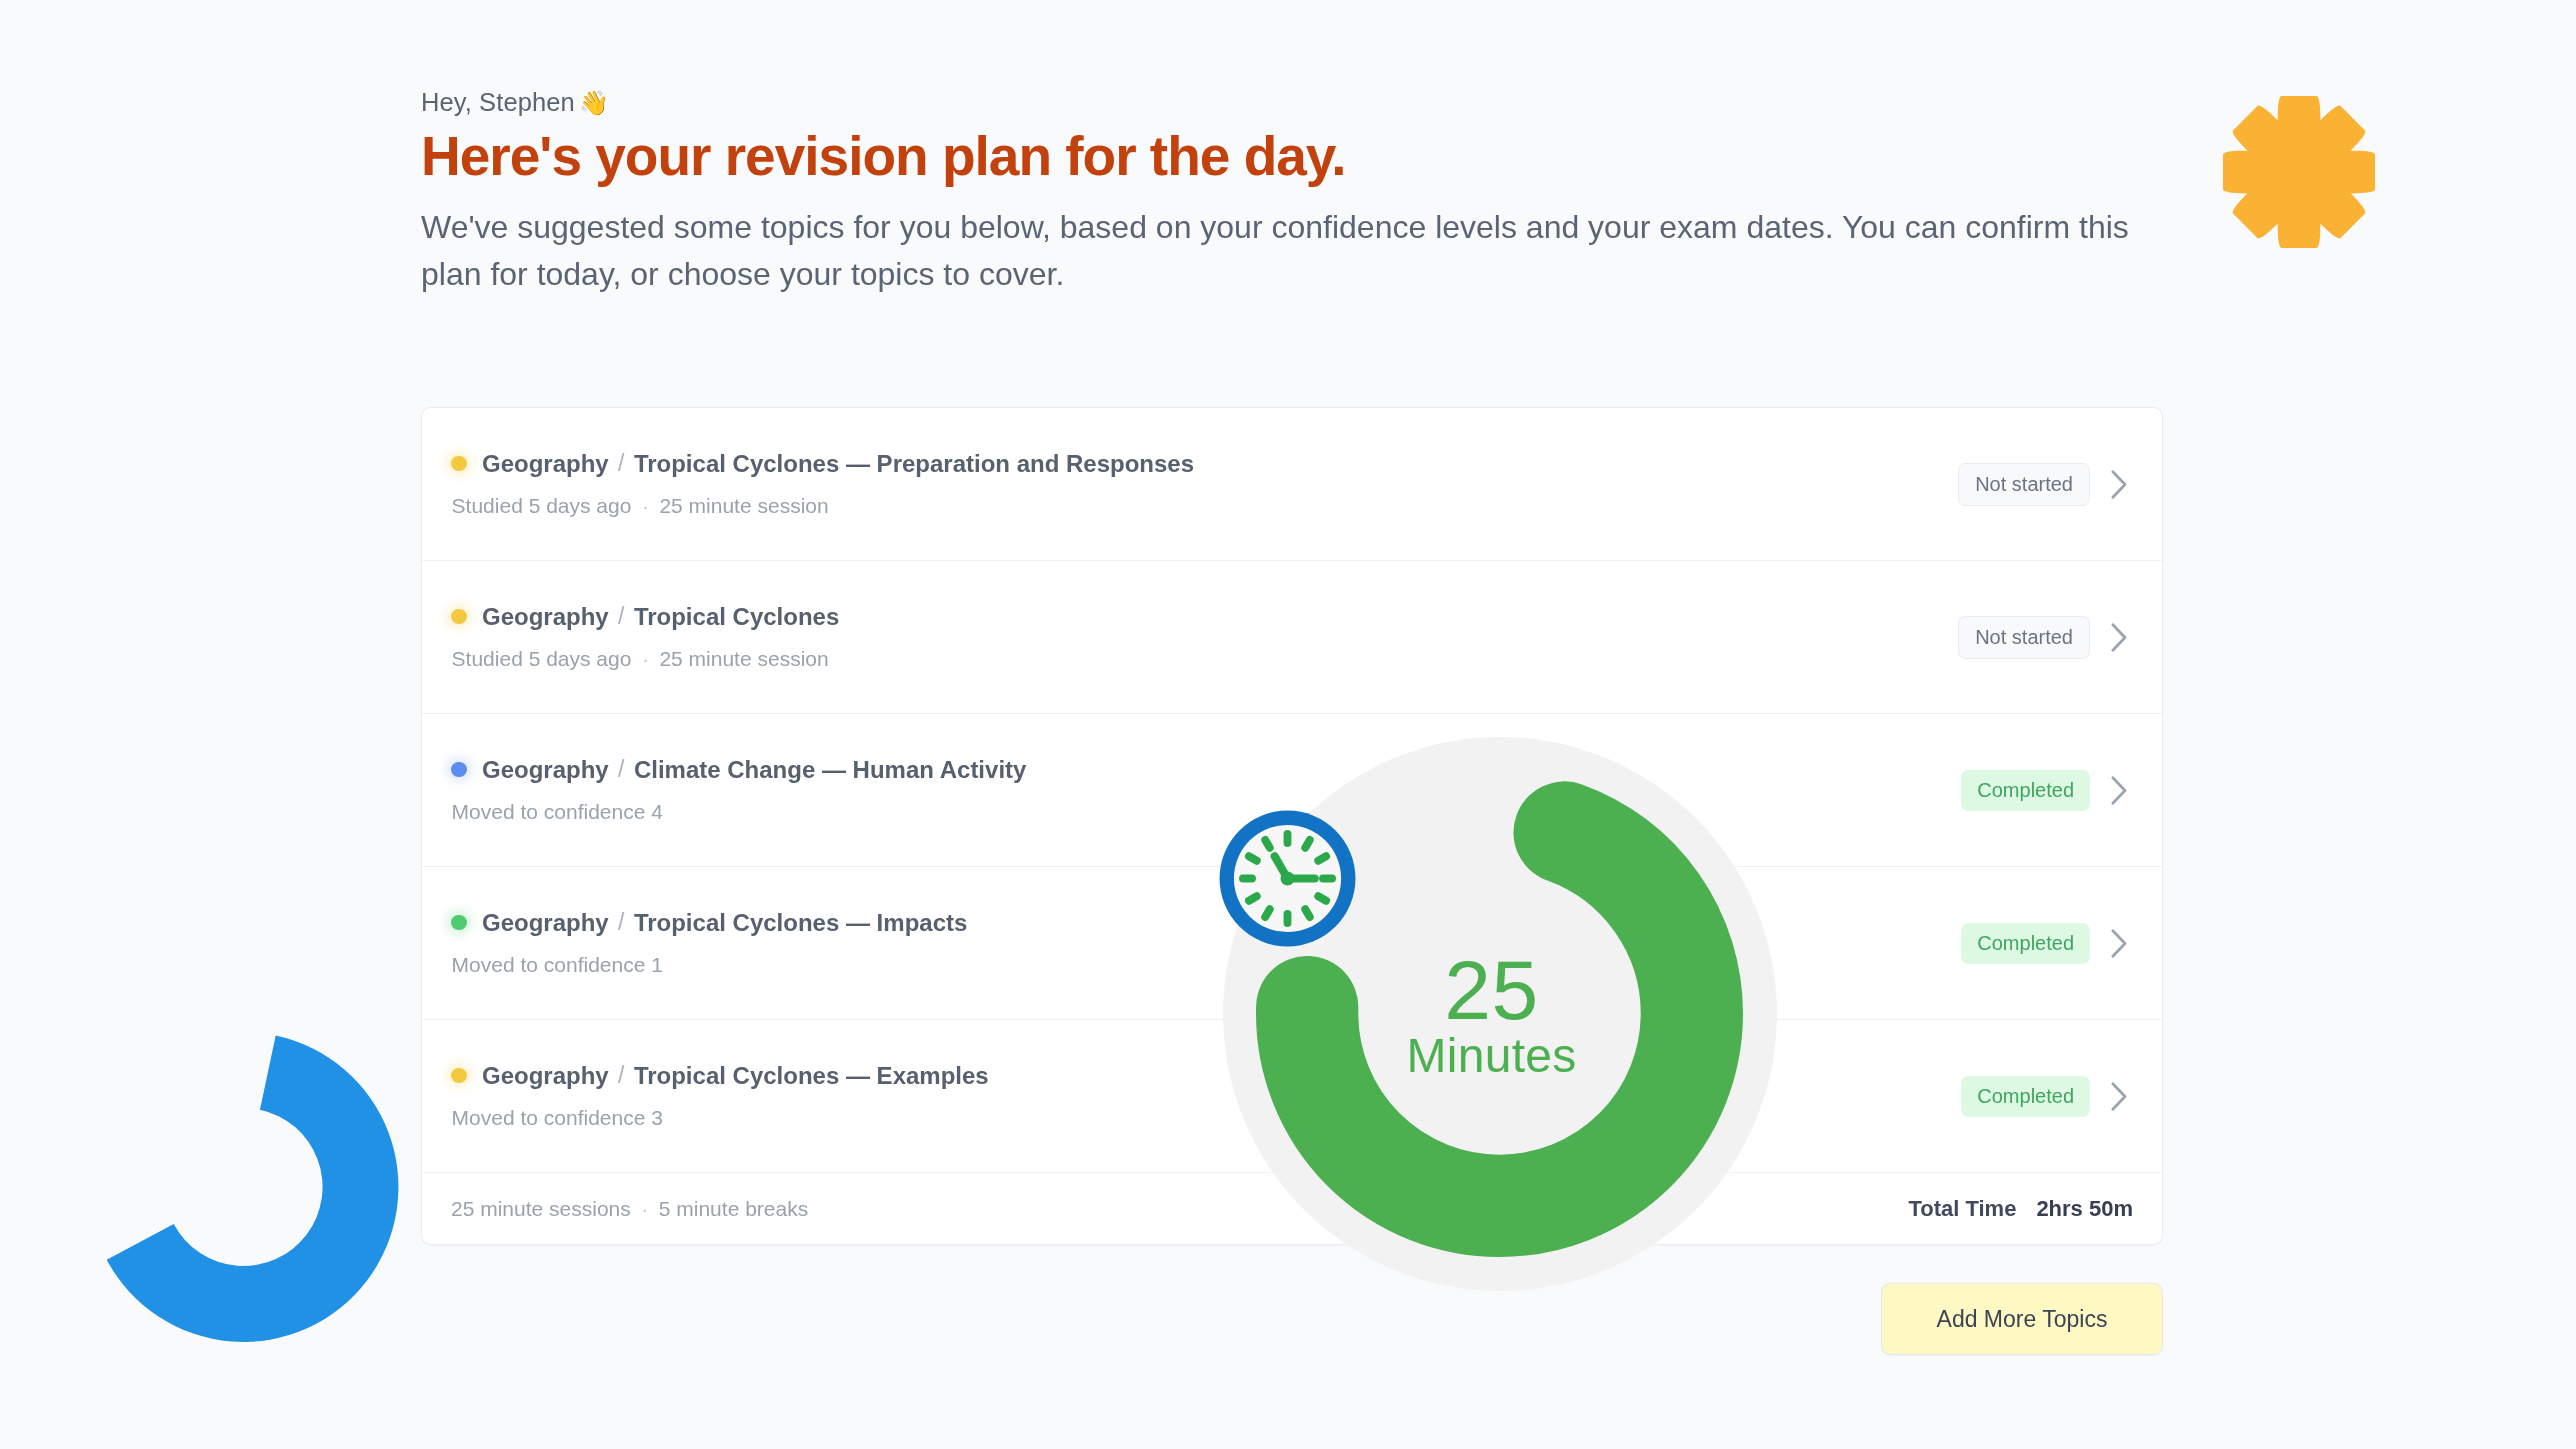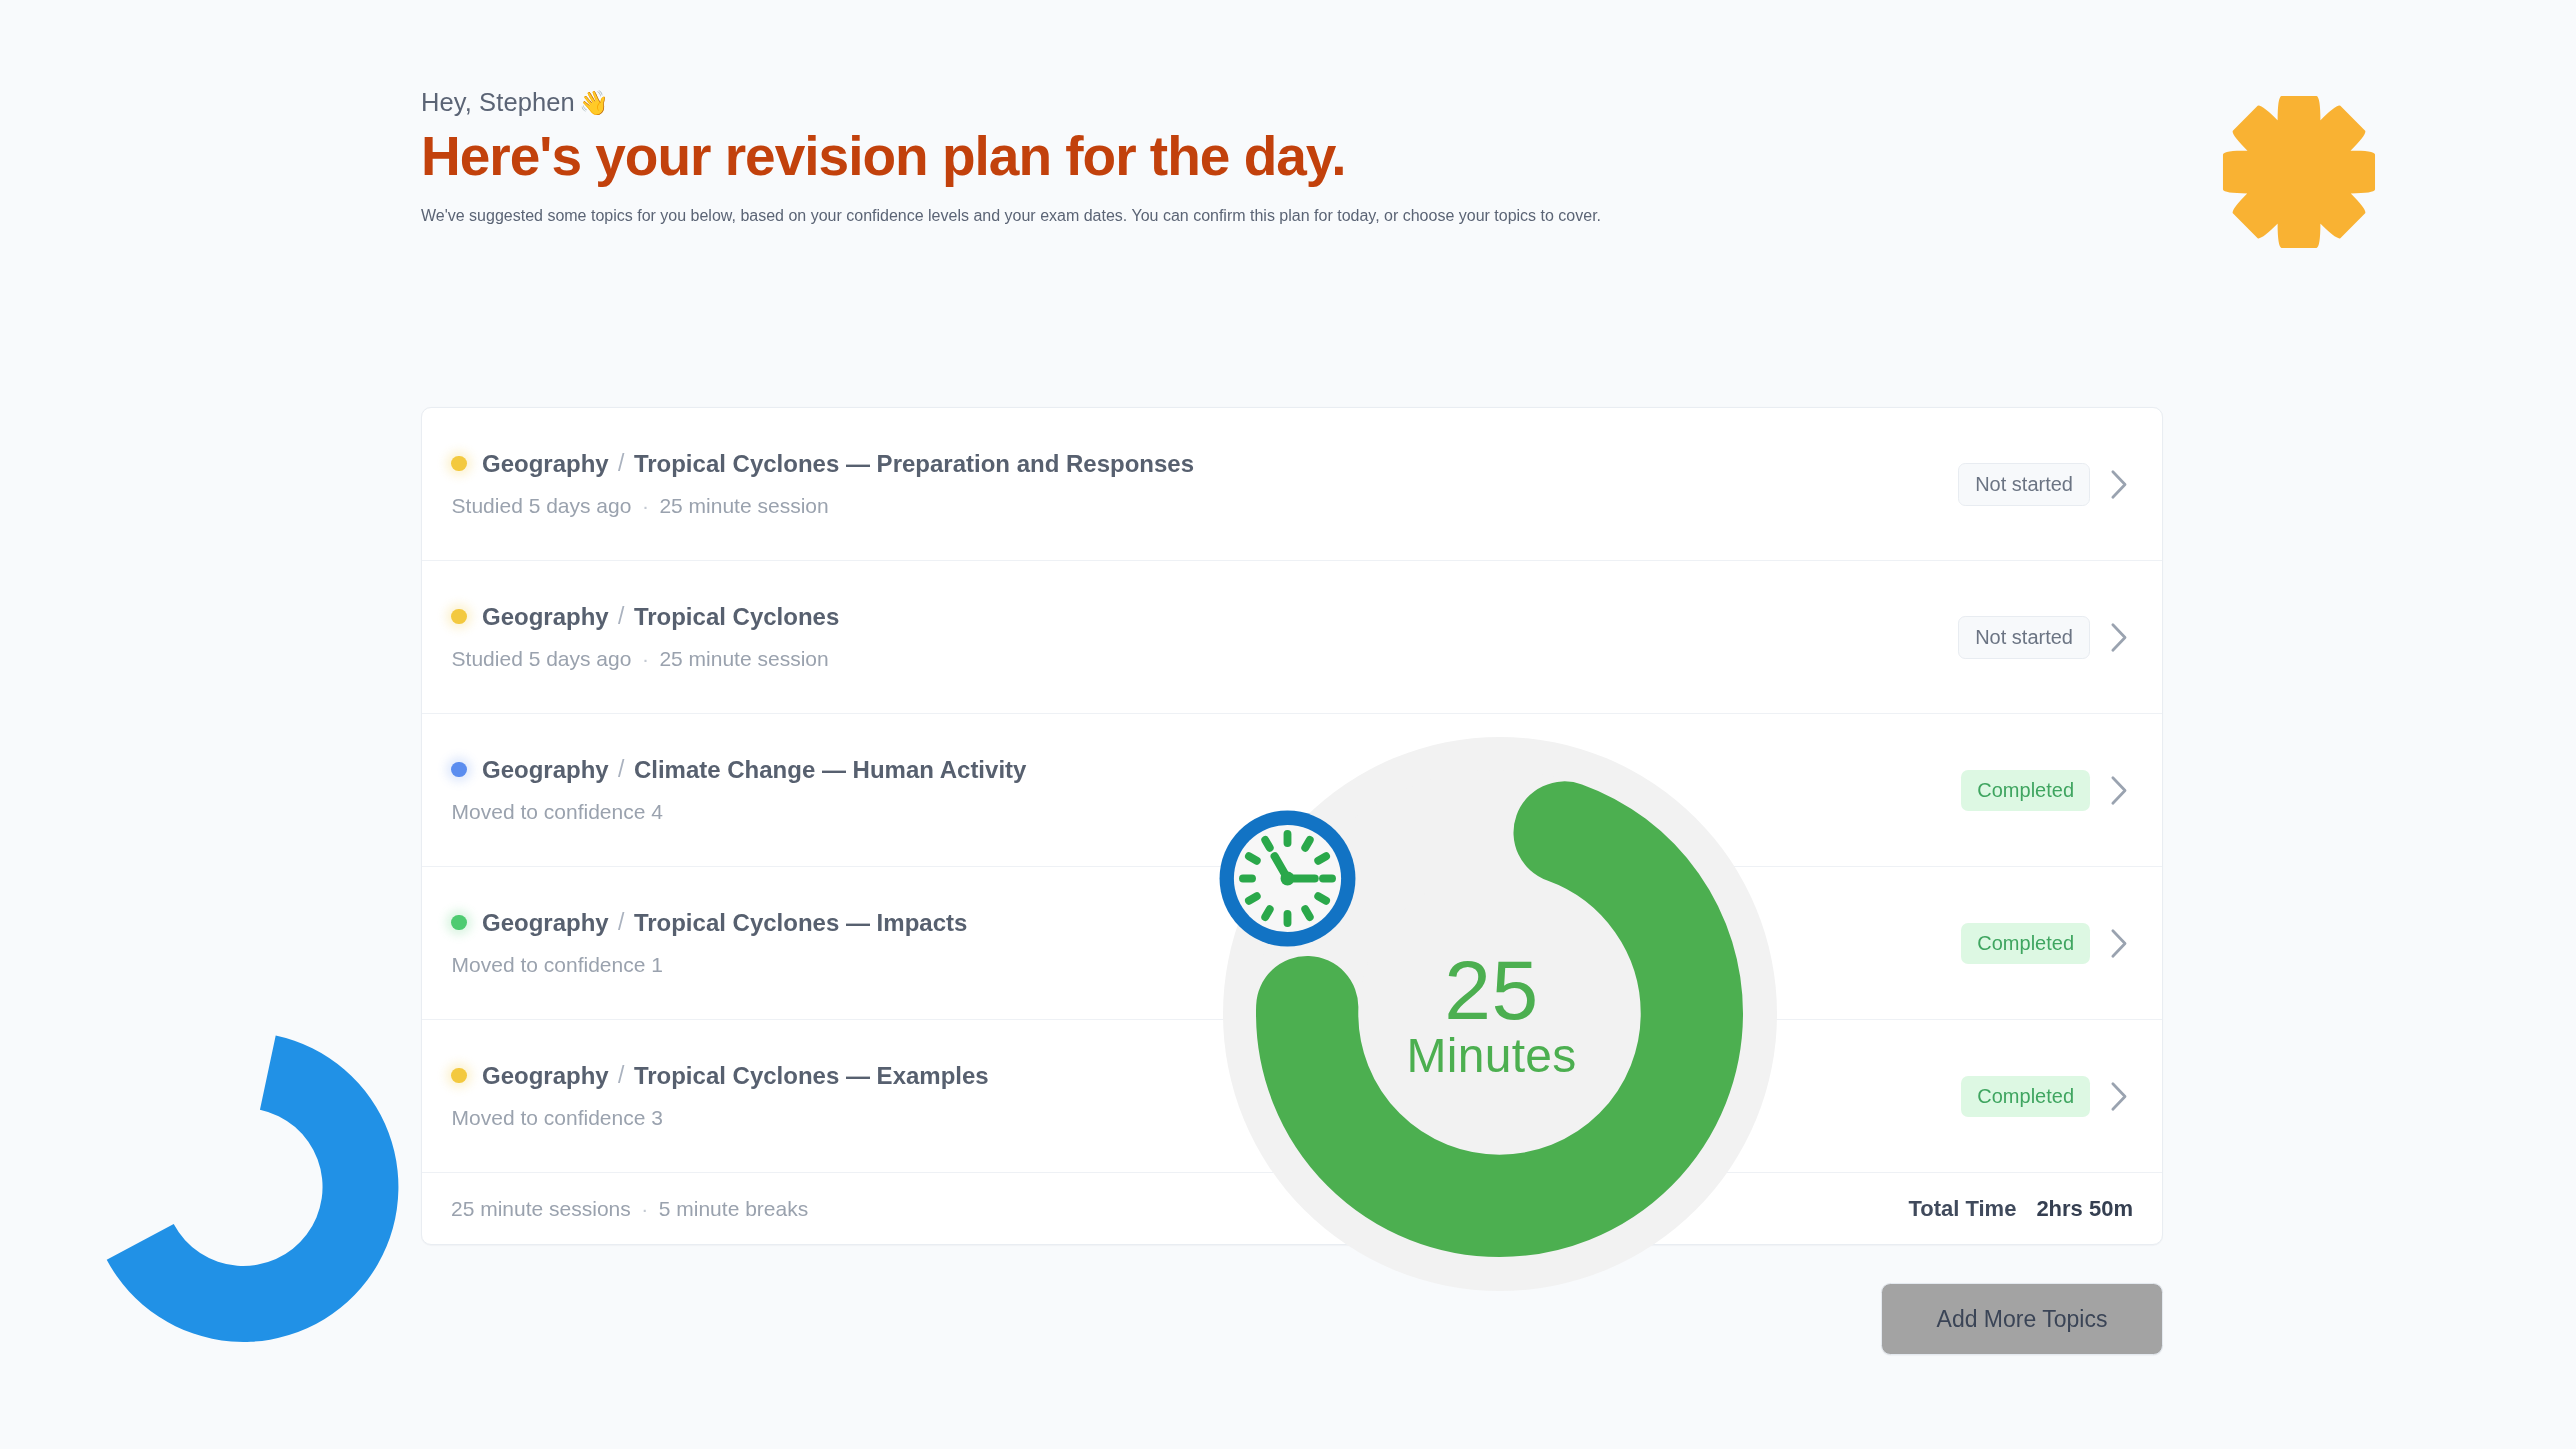--- a/index.html
+++ b/index.html
@@ -24,21 +24,21 @@
   }
   #greeting .wave { font-size:24px; margin-left:4.4px; }
 
   #page-title {
     font-size:55px; font-weight:700; color:#c2410c;
     letter-spacing:-1px; line-height:1.12; white-space:nowrap;
     margin-bottom:16.6px;
   }
 
   #intro {
-    font-size:16px; color:#5b6475; line-height:1.46;
+    font-size:32px; color:#5b6475; line-height:1.46;
     max-width:1744px;
   }
 
   
   #plan-card {
     position:absolute; left:421px; top:407px;
     width:1742px;
     background:#ffffff;
     border:0.6px solid #e9edf2;
     border-radius:10px;
@@ -111,21 +111,21 @@
   #footer-left { font-size:21px; color:#9aa2ae; white-space:nowrap; }
   #footer-left .mid-dot { margin:0 10.5px; color:#c3c9d2; }
   #footer-right { display:flex; align-items:center; white-space:nowrap; }
   #total-time-label { font-size:22px; font-weight:700; color:#404a5c; }
   #total-time-value { font-size:22px; font-weight:700; color:#353f51; margin-left:20px; }
 
   
   #add-topics-button {
     position:absolute; left:1881px; top:1283px;
     width:282px; height:72px;
-    background:#a3a3a3;
+    background:#fef9c3;
     border:0.6px solid #e4e9ef;
     border-radius:9.4px;
     box-shadow:0 0.6px 1.1px rgba(20,30,50,.04);
     display:flex; align-items:center; justify-content:center;
     font-size:23px; color:#3a4456;
     cursor:pointer;
   }
 
   
   #timer-widget {

